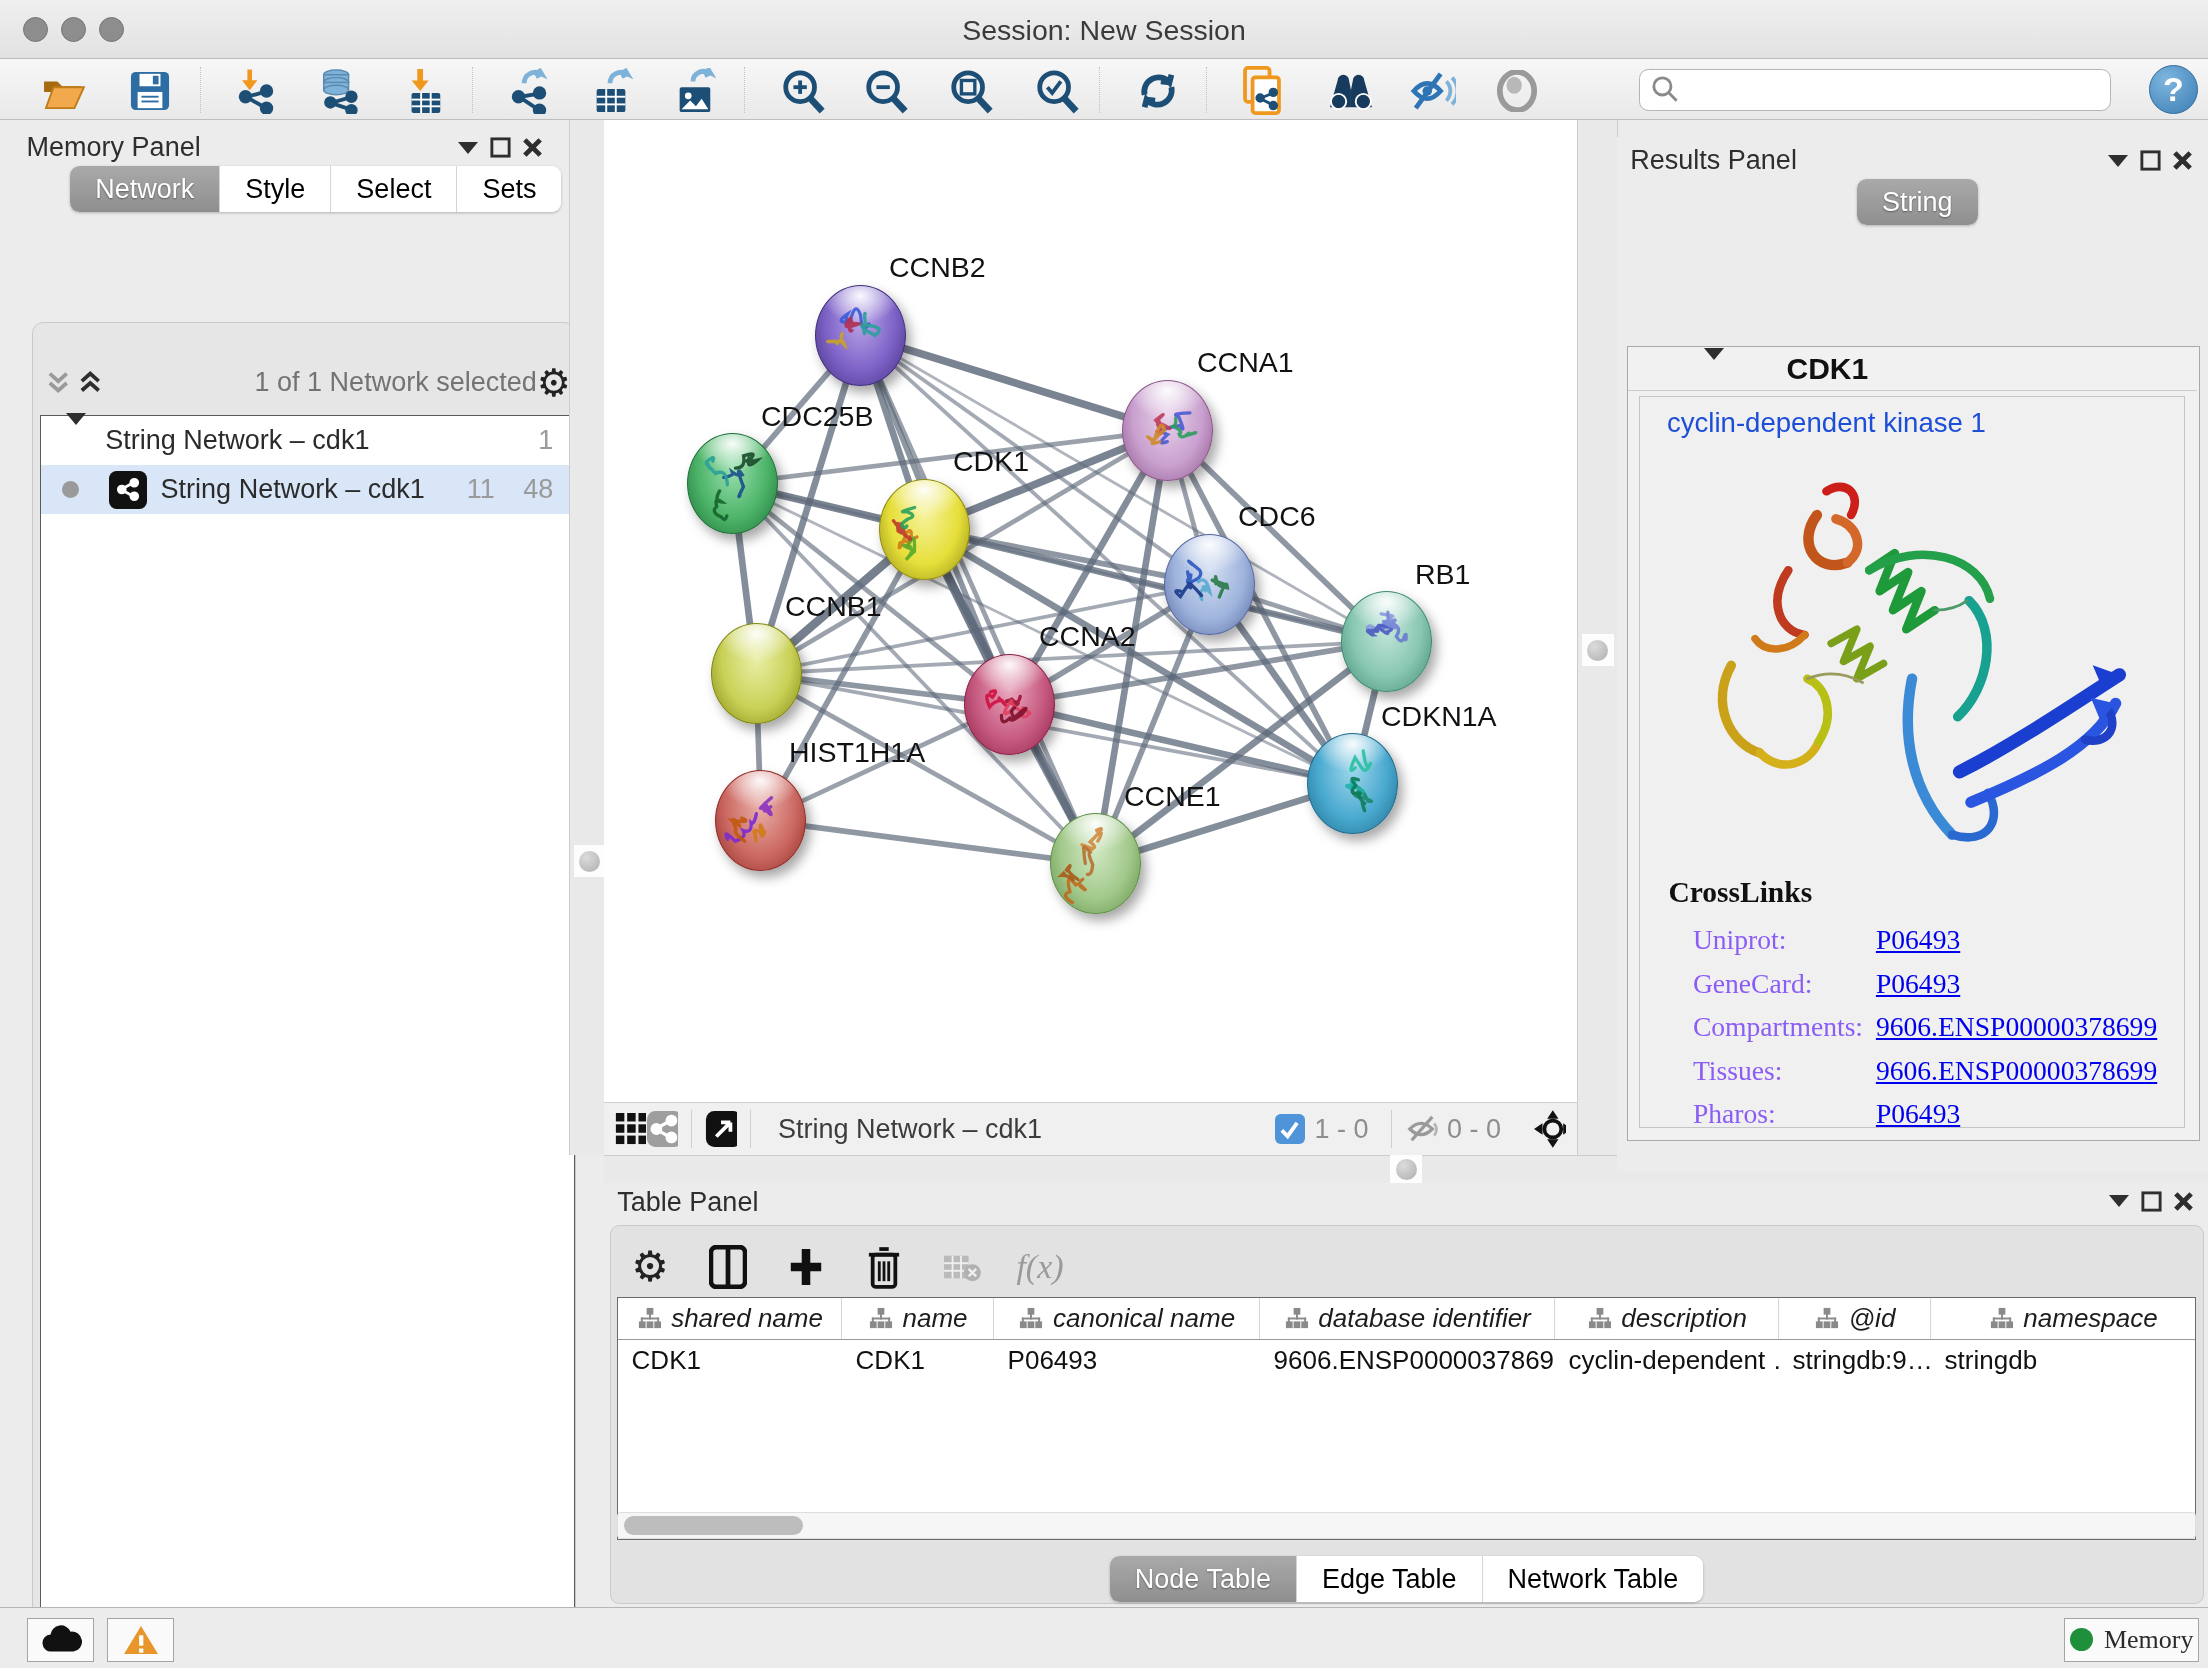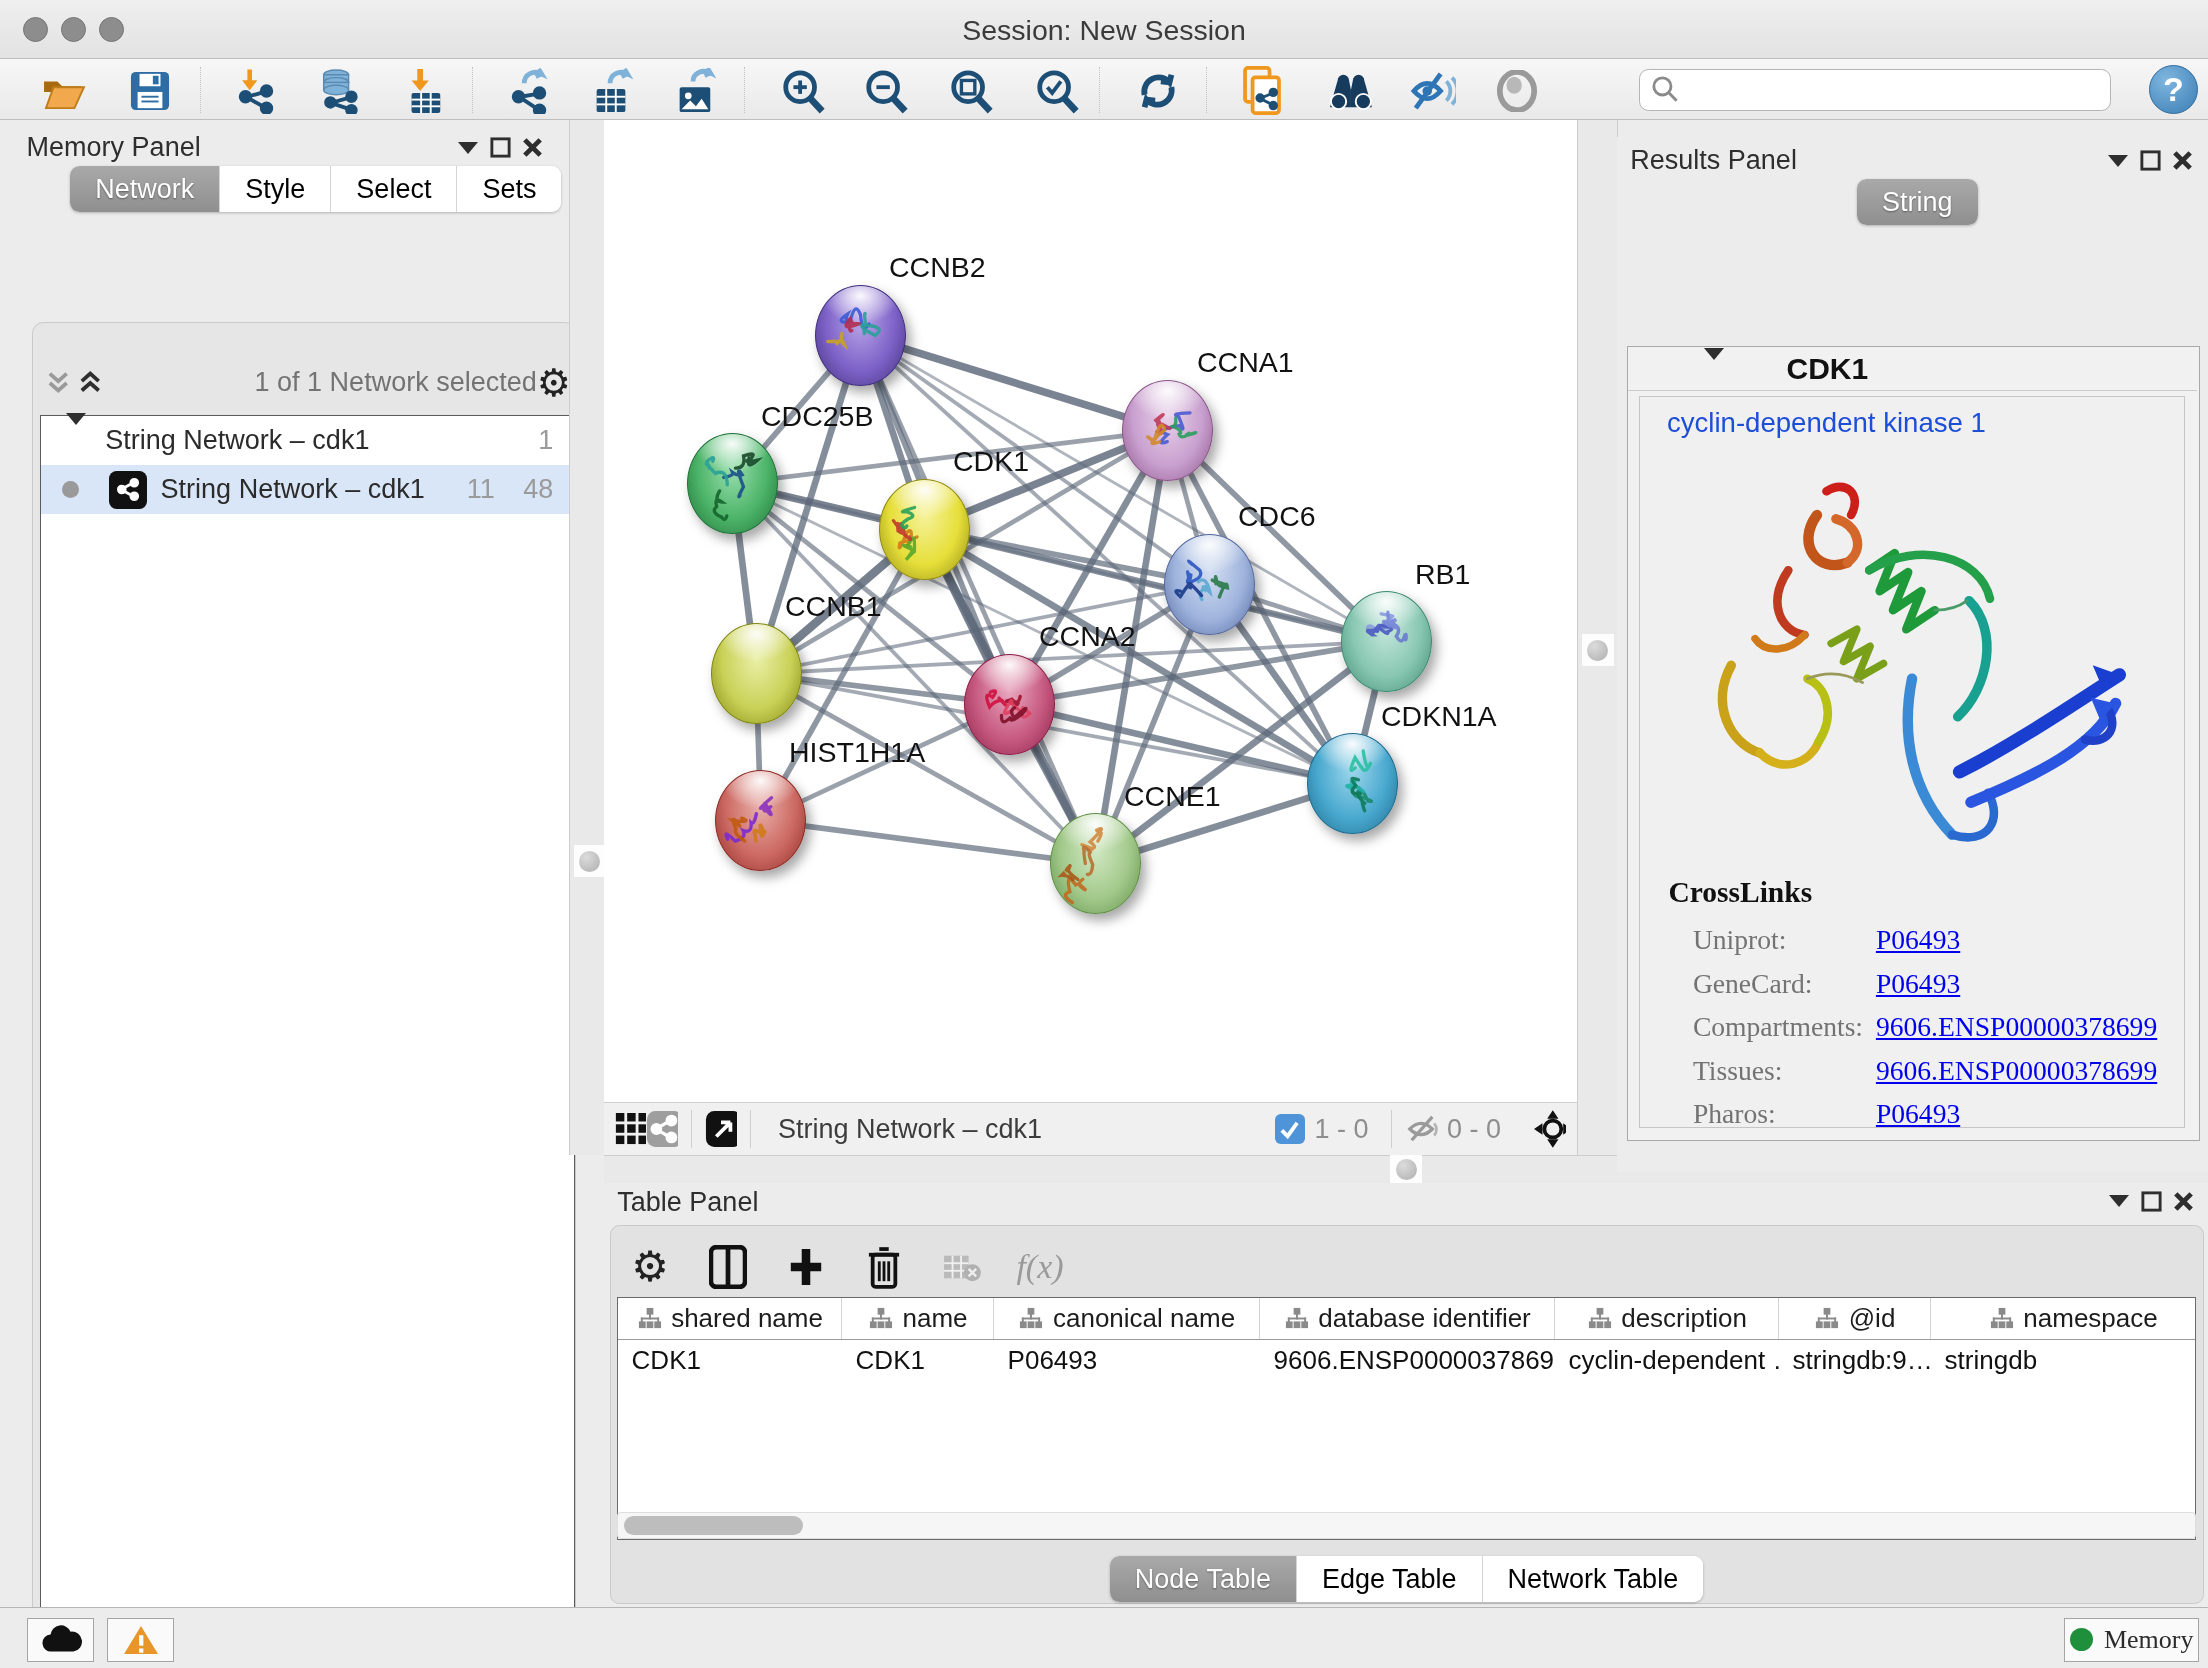--- a/index.html
+++ b/index.html
@@ -64,32 +64,32 @@
   .results-panel { left:1617px; top:120px; width:592px; height:1035px; background:#ececec;margin-top:17px; }
   .rp-box1 { left:9.5px; top:91px; width:573px; height:112px; border:1.9px solid #b9b9b9; background:#ececec; }
   .rp-btn { top:25px; height:49px; background:linear-gradient(#ffffff,#f1f1f1); border:1px solid #c2c2c2; border-radius:9.5px; font-size:27px; display:flex; align-items:center; justify-content:center; box-shadow:0 1.9px 2.9px rgba(0,0,0,.15); cursor:pointer; }
   .rp-box2 { left:9.5px; top:209px; width:573px; height:795px; border:1.9px solid #a9a9a9; background:#f1f1f1; }
   .gene-head { left:0; top:0; width:569px; height:44px; border-bottom:1px solid #cccccc; display:flex; align-items:center; }
   .gene-name { font-size:30px; font-weight:bold; color:#111; }
   .gene-inner { left:11.4px; top:49px; width:546px; height:732px; border:1px solid #c5c5c5; background:#f0f0f0; }
   .gene-desc { font-size:27.6px; color:#1d4ed8; }
   .xl-title { font-family:"Liberation Serif",serif; font-size:29.5px; font-weight:bold; color:#111; }
   .xl-row { display:flex; font-family:"Liberation Serif",serif; font-size:27.6px; margin-top:11.4px; }
-  .xl-label { width:183px; color:#737373; }
+  .xl-label { width:183px; color:#8b5cf6; }
   .xl-link { color:#0000ee; text-decoration:underline; cursor:pointer; }
 
   
   .table-panel { left:604px; top:1183px; width:1605px; height:424px; background:#ececec; }
   .tp-sub { left:5.7px; top:42px; width:1594px; height:379px; background:#e2e2e2; border:1px solid #c9c9c9; border-radius:9.5px; }
   .tp-toolbar { left:23px; top:53px; height:61px; display:flex; align-items:center; gap:32px; }
   .tp-tool { width:46px; height:46px; display:flex; align-items:center; justify-content:center; cursor:pointer; }
   .fx { font-family:"Liberation Serif",serif; font-style:italic; font-size:34px; color:#9a9a9a; }
   .tbl { left:13.3px; top:114px; width:1579px; height:243px; background:#fff; border:1.9px solid #6a6a6a; overflow:hidden; }
   .tbl-head { display:flex; border-bottom:1.9px solid #9a9a9a; height:42px; background:#fff; }
-  .tbl-th { display:flex; align-items:center; justify-content:center; gap:9.5px; font-size:26px; color:#1c1c1c; border-right:1px solid #d5d5d5; overflow:hidden; white-space:nowrap; flex:none; }
+  .tbl-th { display:flex; align-items:center; justify-content:center; gap:9.5px; font-size:26px; color:#1c1c1c; border-right:1px solid #d5d5d5; overflow:hidden; white-space:nowrap; flex:none;font-style:italic; }
   .tbl-row { display:flex; height:40px; }
   .tbl-td { font-size:26px; color:#111; padding-left:13.3px; display:flex; align-items:center; overflow:hidden; white-space:nowrap; flex:none; }
   .hscroll { left:13.3px; top:329px; width:1579px; height:27px; background:#f6f6f6; border:1px solid #dedede; border-radius:3.8px; }
   .hthumb { left:5.7px; top:2.9px; width:179px; height:19px; border-radius:9.5px; background:#bdbdbd; }
   .tp-tabs { left:0; top:373px; width:1605px; display:flex; justify-content:center; }
 
   
   .statusbar { left:0; top:1607px; width:2208px; height:61px; background:#ececec; border-top:1px solid #b5b5b5; }
   .sb-btn { top:9.5px; width:67px; height:44px; background:#fafafa; border:1.9px solid #a5a5a5; display:flex; align-items:center; justify-content:center; cursor:pointer; }
   .mem-btn { left:2064px; top:9.5px; width:135px; height:44px; background:#fafafa; border:1.9px solid #a5a5a5; display:flex; align-items:center; justify-content:center; gap:11.4px; font-size:26px; cursor:pointer;font-family:Liberation Serif, serif; }

